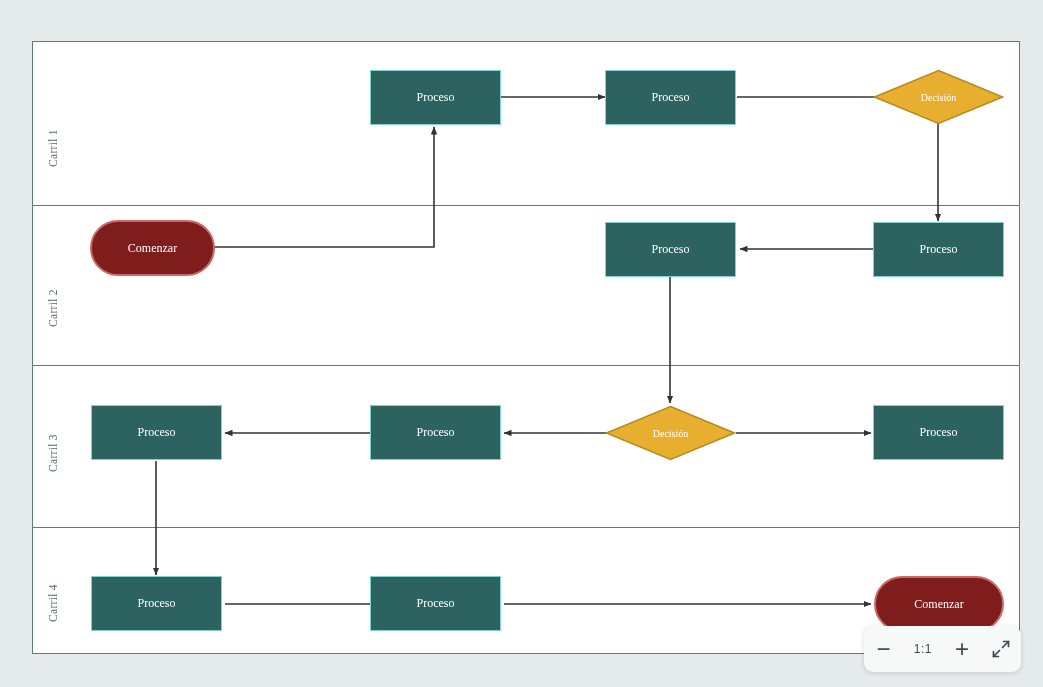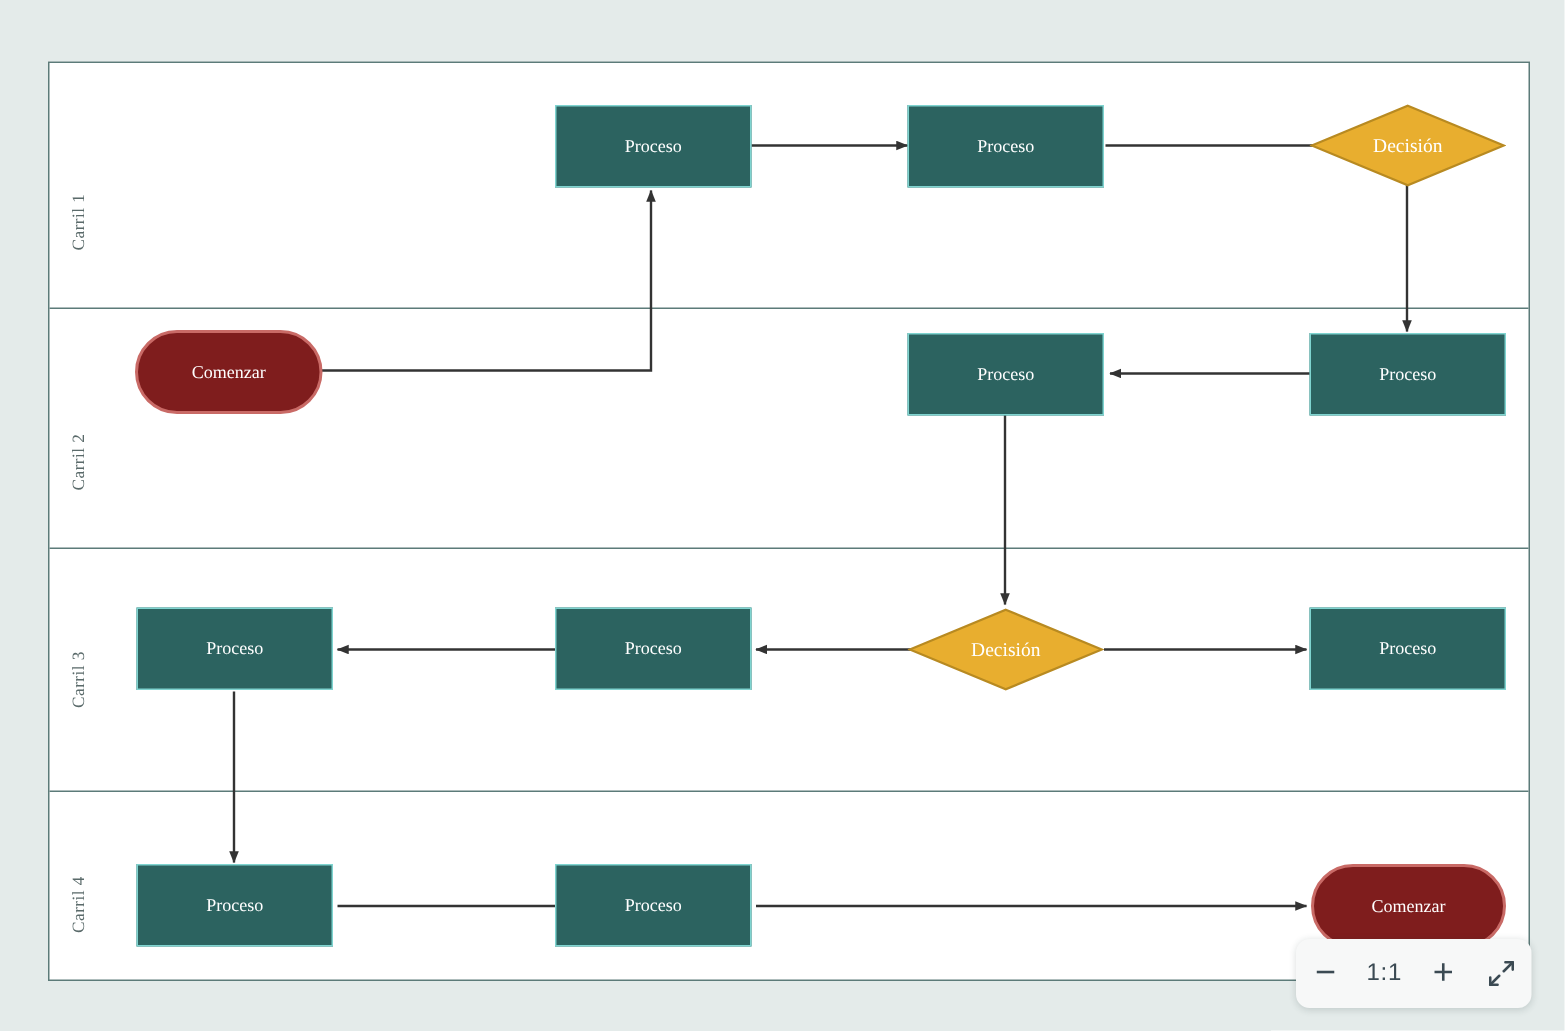--- a/index.html
+++ b/index.html
@@ -80,21 +80,21 @@
     align-items: center;
     justify-content: center;
   }
   .node-decision-wrap svg {
     position: absolute;
     left: 0; top: 0;
   }
   .node-decision-label {
     position: relative;
     color: #ffffff;
-    font-size: 13px;
+    font-size: 10px;
     z-index: 2;
     text-align: center;
     user-select: none;
   }
   
   #connector-layer {
     position: absolute;
     left: 0; top: 0;
     width: 988px;
     height: 613px;
@@ -119,21 +119,21 @@
     color: #3b4a53;
     display: flex;
     align-items: center;
     justify-content: center;
     width: 28px;
     height: 28px;
     cursor: pointer;
   }
   .zoom-level {
     color: #3b4a53;
-    font-size: 16px;
+    font-size: 12px;
     letter-spacing: 0.5px;
     min-width: 28px;
     text-align: center;
   }
   .zoom-sign {
     font-size: 24px;
     line-height: 1;
     font-weight: 300;
   }
 </style>

